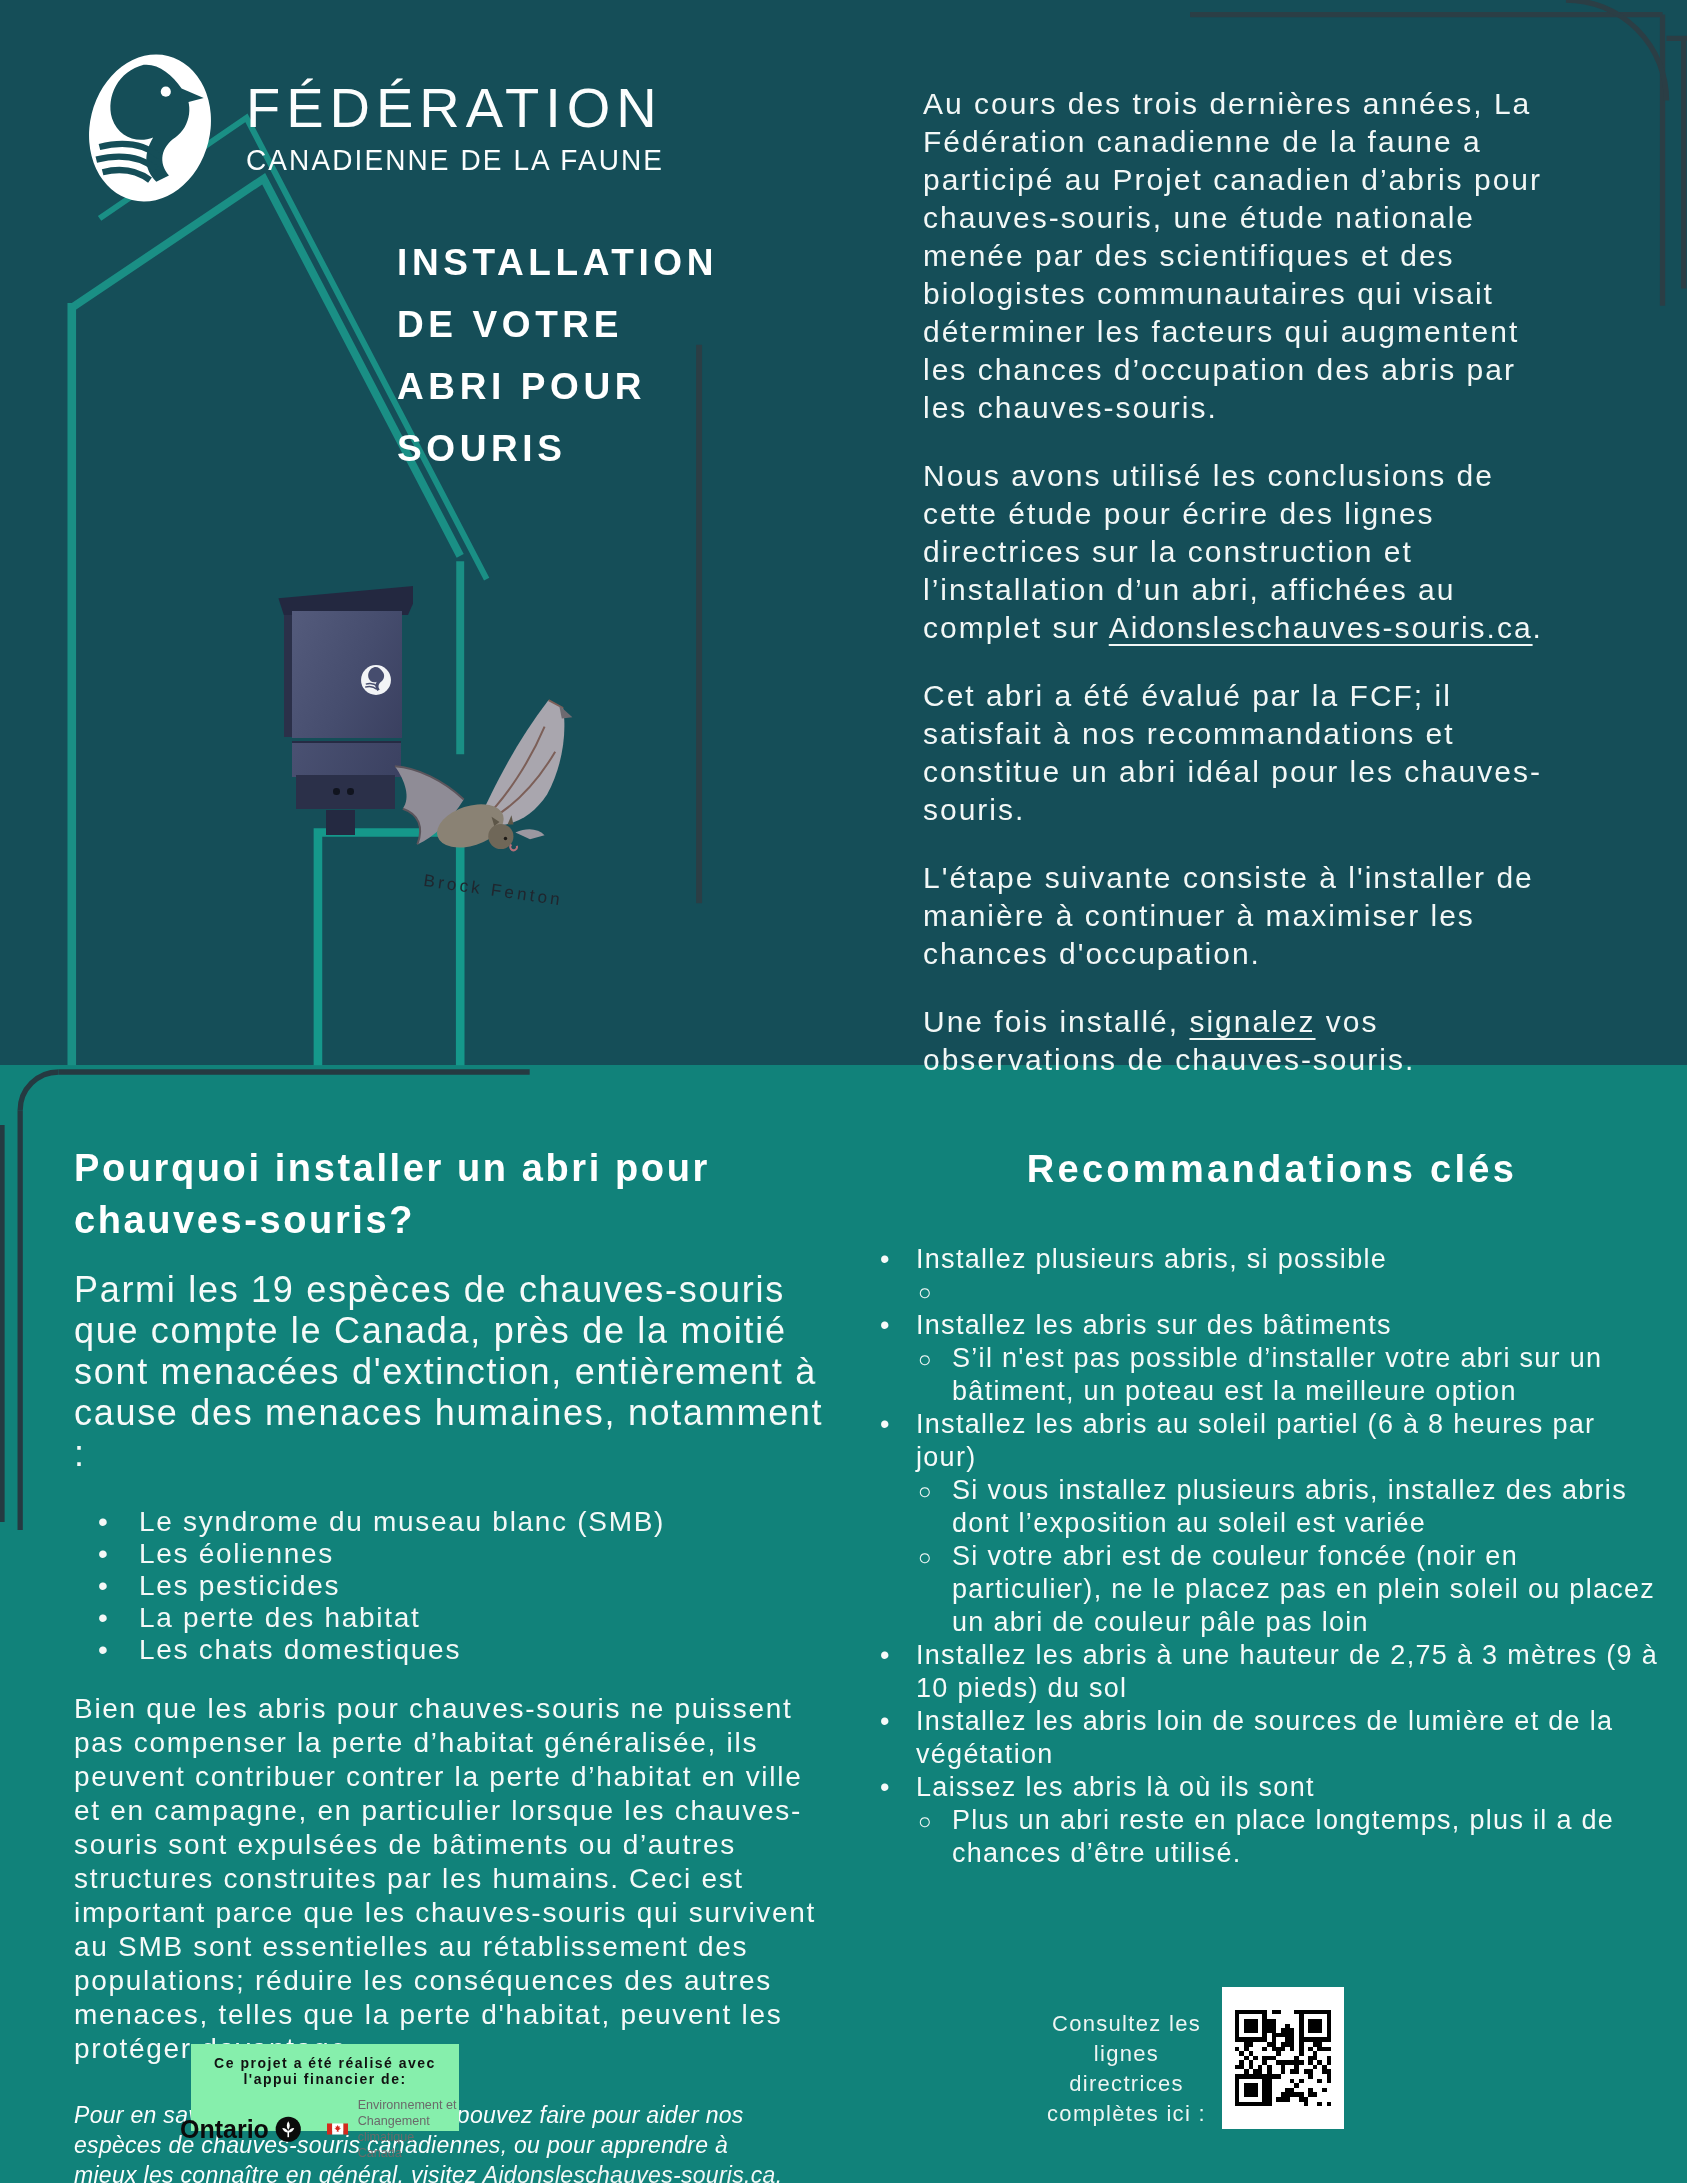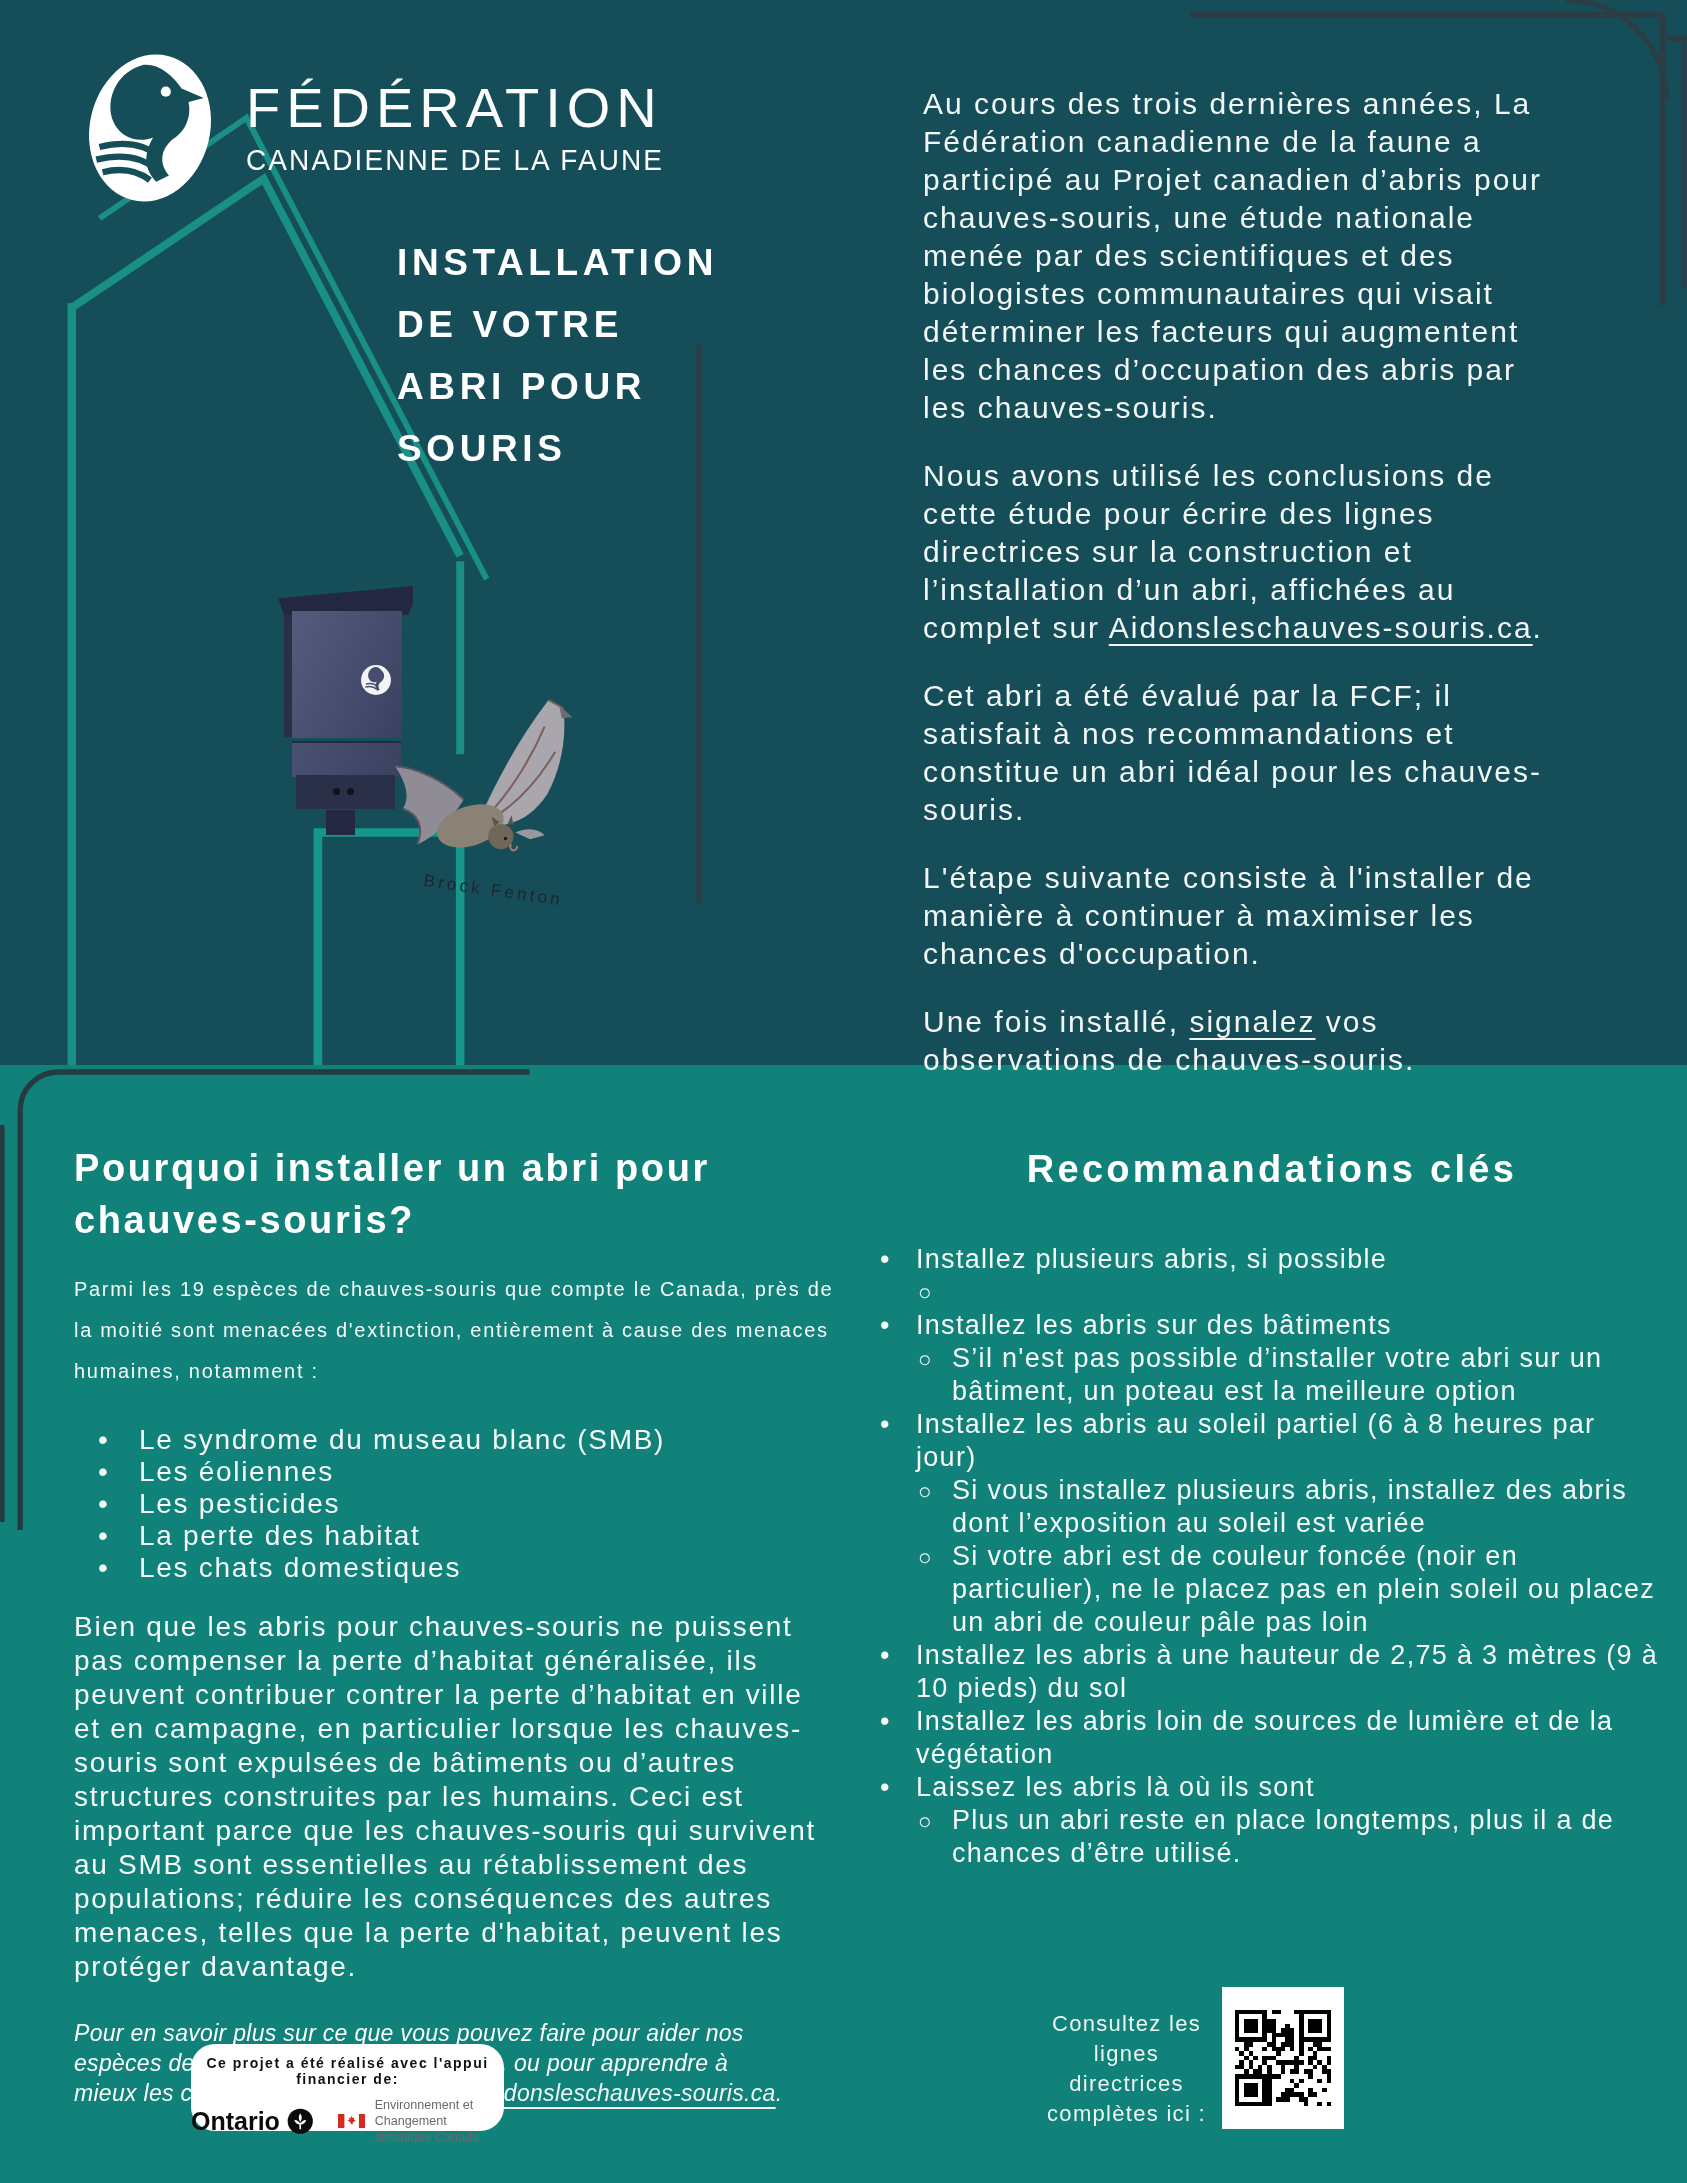--- a/index.html
+++ b/index.html
@@ -37,29 +37,29 @@
   #bh-bracket{position:absolute;left:14.6px;top:193px;width:99px;height:34px;background:#2b3049;}
   #bh-tab{position:absolute;left:45px;top:228px;width:29px;height:25px;background:#242941;}
   .screw{position:absolute;top:206px;width:6.6px;height:6.6px;border-radius:50%;background:#11141f;}
   #bh-logo{position:absolute;left:78px;top:81px;width:34px;height:34px;}
   
   #bat{left:371px;top:688px;width:212px;height:199px;}
   #photo-credit{left:425px;top:871px;font-size:17px;letter-spacing:3.3px;color:#20262e;transform:rotate(8deg);transform-origin:left top;}
   
   #why-col{left:74px;top:1142px;width:761px;}
   #why-heading{font-size:38px;font-weight:700;letter-spacing:2.6px;line-height:52px;color:#ffffff;margin:0 0 22.5px 0;}
-  #why-intro{font-size:20px;line-height:41px;letter-spacing:1.7px;margin:0 0 32px 0;color:#f6faf9;}
+  #why-intro{font-size:36px;line-height:41px;letter-spacing:1.7px;margin:0 0 32px 0;color:#f6faf9;}
   ul.blist{list-style:none;margin:0 0 26.5px 0;padding:0 0 0 24px;}
   ul.blist li{display:flex;align-items:baseline;font-size:28px;line-height:32px;letter-spacing:1.7px;margin-bottom:0;}
   ul.blist .mdot{width:41px;flex:0 0 41px;}
   ul.blist .mdot::before{content:"•";font-size:28px;}
   #why-body{font-size:28px;line-height:34px;letter-spacing:1.7px;margin:0 0 34px 0;color:#f6faf9;}
   #why-footnote{font-size:23px;font-style:italic;line-height:30px;letter-spacing:0.3px;color:#fbfdfd;width:715px;}
   
-  #funding-box{left:191px;top:2044px;width:313px;height:87px;background:#ffffff;color:#1c1c1c;border-radius:24px;}
+  #funding-box{left:191px;top:2044px;width:268px;height:87px;background:#86efac;color:#1c1c1c;}
   #funding-label{text-align:center;font-size:14px;font-weight:700;letter-spacing:1.5px;margin-top:10.6px;color:#111;}
   #funding-logos{display:flex;align-items:center;justify-content:flex-end;margin-top:10.6px;gap:25px;}
   #ontario-logo{display:flex;align-items:center;gap:6.6px;}
   #ontario-word{font-size:25px;font-weight:700;color:#0b0b0b;letter-spacing:0;}
   #eccc{display:flex;align-items:center;gap:9.3px;}
   #eccc-lines{font-size:12.6px;line-height:16px;color:#6a6a6a;}
   
   #rec-col{left:880px;top:1148px;width:784px;}
   #rec-heading{text-align:center;font-size:38px;font-weight:700;letter-spacing:3.3px;color:#ffffff;margin:0 0 52px 0;}
   ul.reclist{list-style:none;margin:0;padding:0;}

